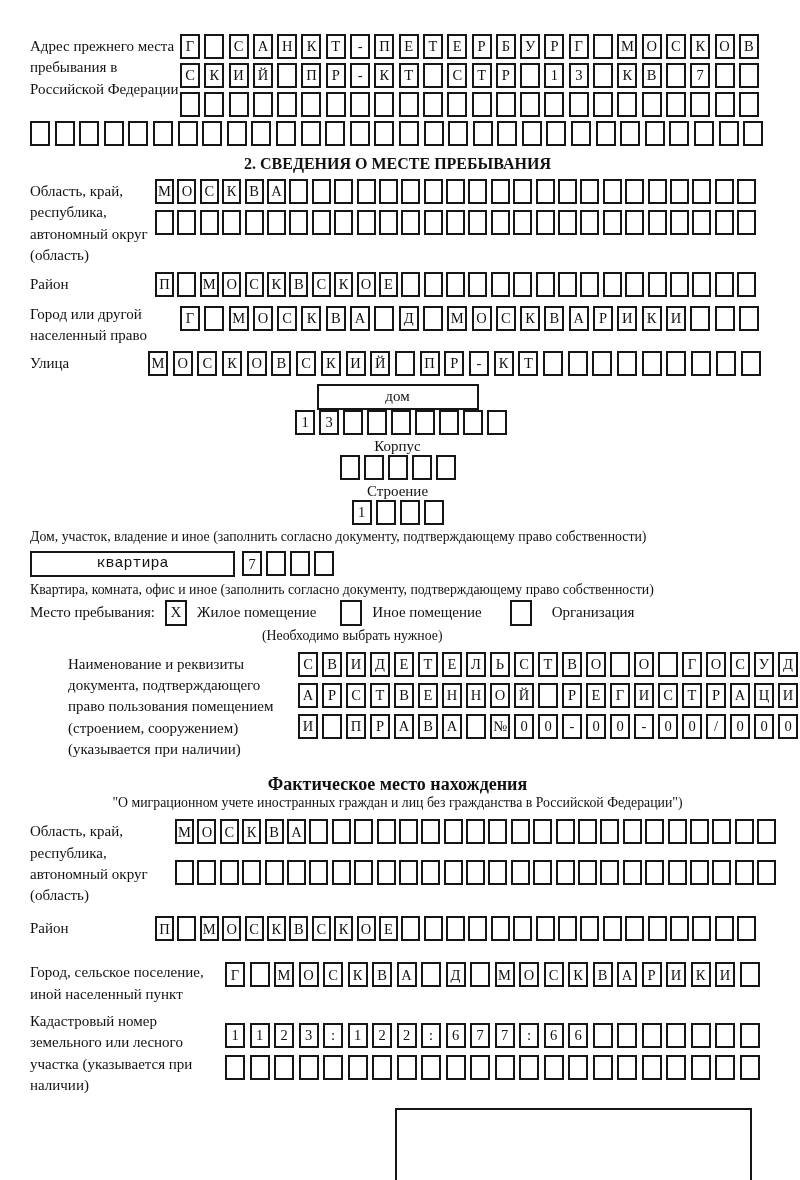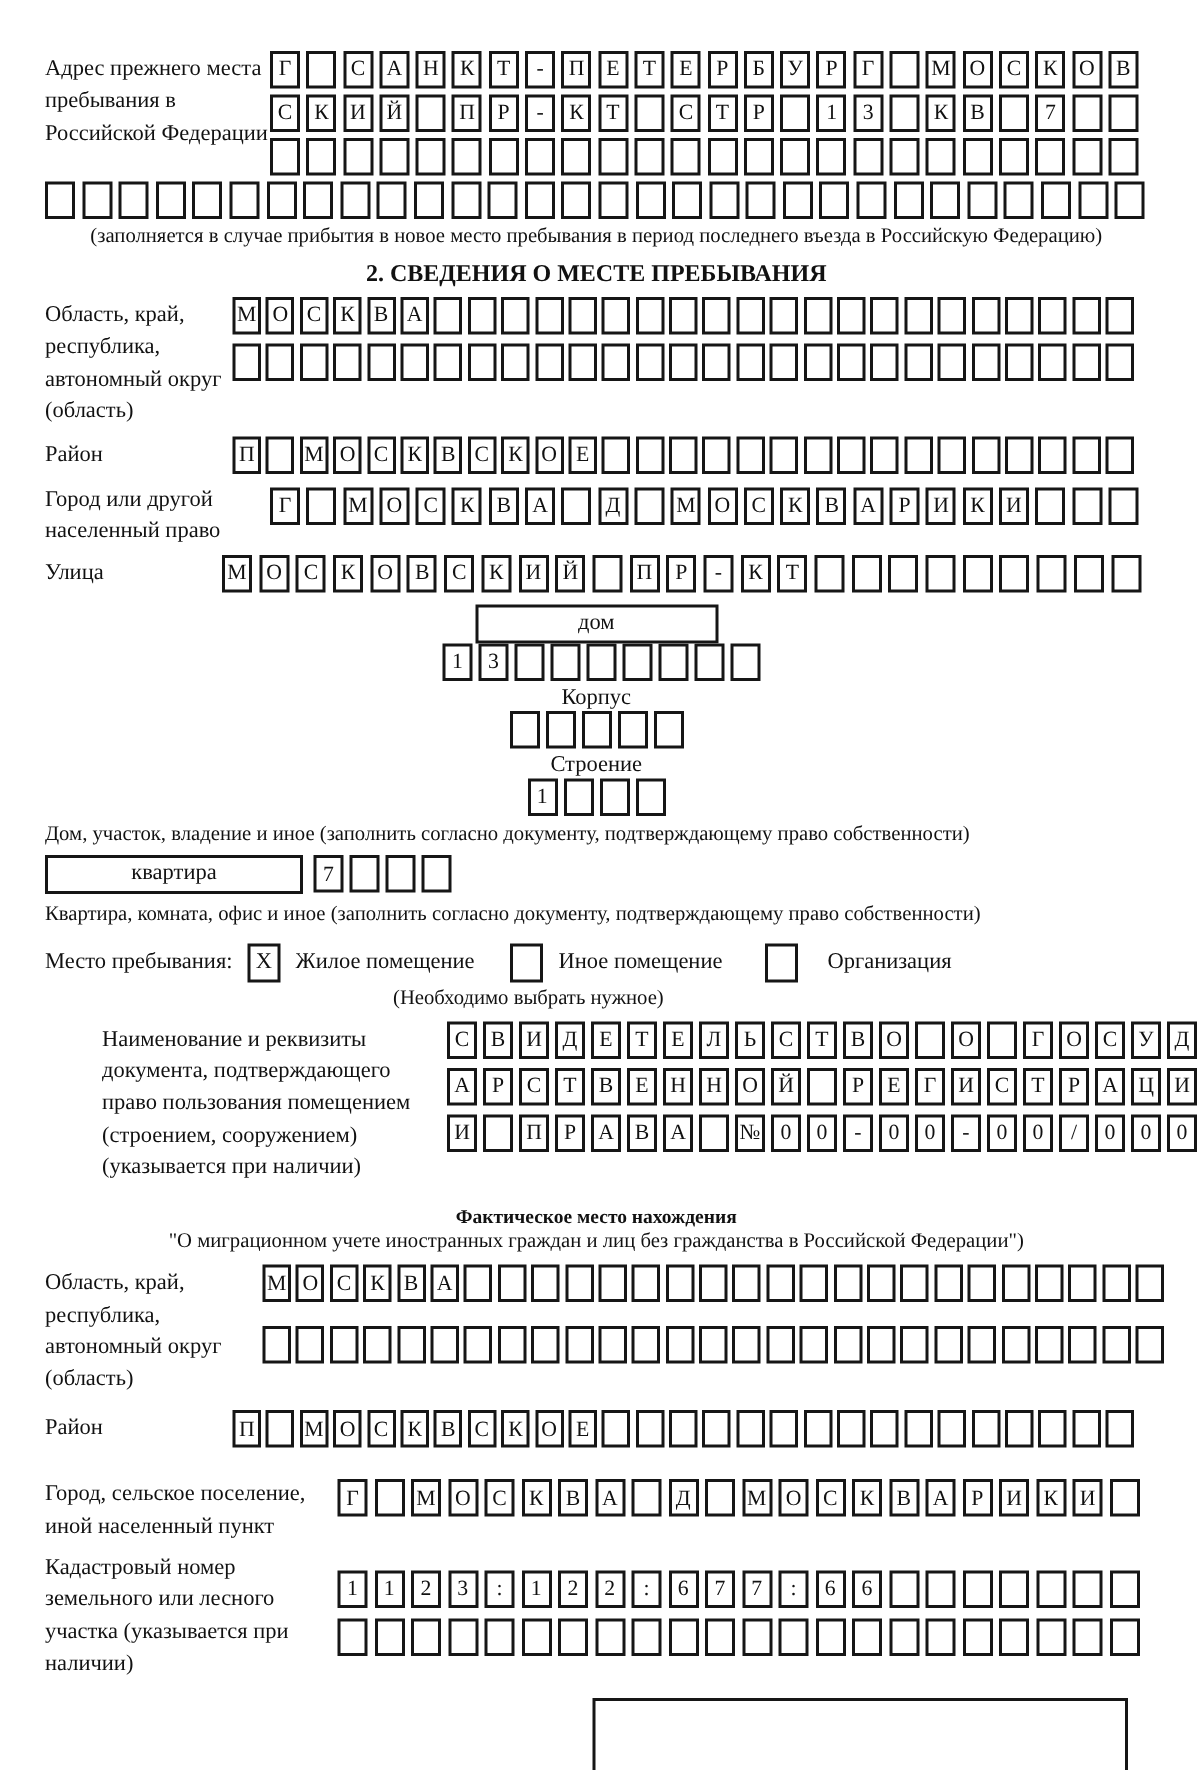--- a/index.html
+++ b/index.html
@@ -179,21 +179,20 @@
       <span class="cbox"></span>
       <span class="cbox"></span>
       <span class="cbox"></span>
       <span class="cbox"></span>
       <span class="cbox"></span>
       <span class="cbox"></span>
       <span class="cbox"></span>
       <span class="cbox"></span>
       <span class="cbox"></span>
     </div>
-  <div class="caption" style="margin-top:3px;">(заполняется в случае прибытия в новое место пребывания в период последнего въезда в Российскую Федерацию)</div>
 
   <div class="h-bold" style="margin-top:9px;">2. СВЕДЕНИЯ О МЕСТЕ ПРЕБЫВАНИЯ</div>
 
   <div class="frow" style="margin-top:6px;">
     <div class="flabel" style="width:125px;">Область, край, республика, автономный округ (область)</div>
     <div class="rows" style="gap:6px;">
       <div class="boxrow b27">
           <span class="cbox">М</span>
           <span class="cbox">О</span>
           <span class="cbox">С</span>
@@ -373,31 +372,31 @@
     <div class="boxrow b4">
         <span class="cbox">1</span>
         <span class="cbox"></span>
         <span class="cbox"></span>
         <span class="cbox"></span>
       </div>
   </div>
   <div class="caption" style="margin-top:4px; text-align:left;">Дом, участок, владение и иное (заполнить согласно документу, подтверждающему право собственности)</div>
 
   <div class="frow" style="margin-top:6px; align-items:center;">
-    <div class="bigbox" style="width:172px;">квартира</div>
+    <div class="bigbox" style="width:205px;font-family:Liberation Mono, monospace;">квартира</div>
     <div class="boxrow b4" style="margin-left:7px;">
         <span class="cbox">7</span>
         <span class="cbox"></span>
         <span class="cbox"></span>
         <span class="cbox"></span>
       </div>
   </div>
   <div class="caption" style="margin-top:5px; text-align:left;">Квартира, комната, офис и иное (заполнить согласно документу, подтверждающему право собственности)</div>
 
-  <div class="stayrow" style="margin-top:12px;text-align:center;">
+  <div class="stayrow" style="margin-top:2px;text-align:center;">
     <span>Место пребывания:</span>
     <span class="chk">X</span>
     <span>Жилое помещение</span>
     <span class="chk" style="margin-left:14px;"></span>
     <span>Иное помещение</span>
     <span class="chk" style="margin-left:18px;"></span>
     <span style="margin-left:10px;">Организация</span>
   </div>
   <div style="font-size:13.8px; margin-left:232px; margin-top:2px;">(Необходимо выбрать нужное)</div>
 
@@ -469,21 +468,21 @@
           <span class="cbox">0</span>
           <span class="cbox">0</span>
           <span class="cbox">/</span>
           <span class="cbox">0</span>
           <span class="cbox">0</span>
           <span class="cbox">0</span>
         </div>
     </div>
   </div>
 
-  <div class="h-bold" style="font-size:13px; margin-top:14px;">Фактическое место нахождения</div>
+  <div class="h-bold" style="font-size:18px; margin-top:14px;">Фактическое место нахождения</div>
   <div class="caption">"О миграционном учете иностранных граждан и лиц без гражданства в Российской Федерации")</div>
 
   <div class="frow" style="margin-top:8px;">
     <div class="flabel" style="width:145px;">Область, край, республика, автономный округ (область)</div>
     <div class="rows" style="gap:16px;">
       <div class="boxrow b27">
           <span class="cbox">М</span>
           <span class="cbox">О</span>
           <span class="cbox">С</span>
           <span class="cbox">К</span>

